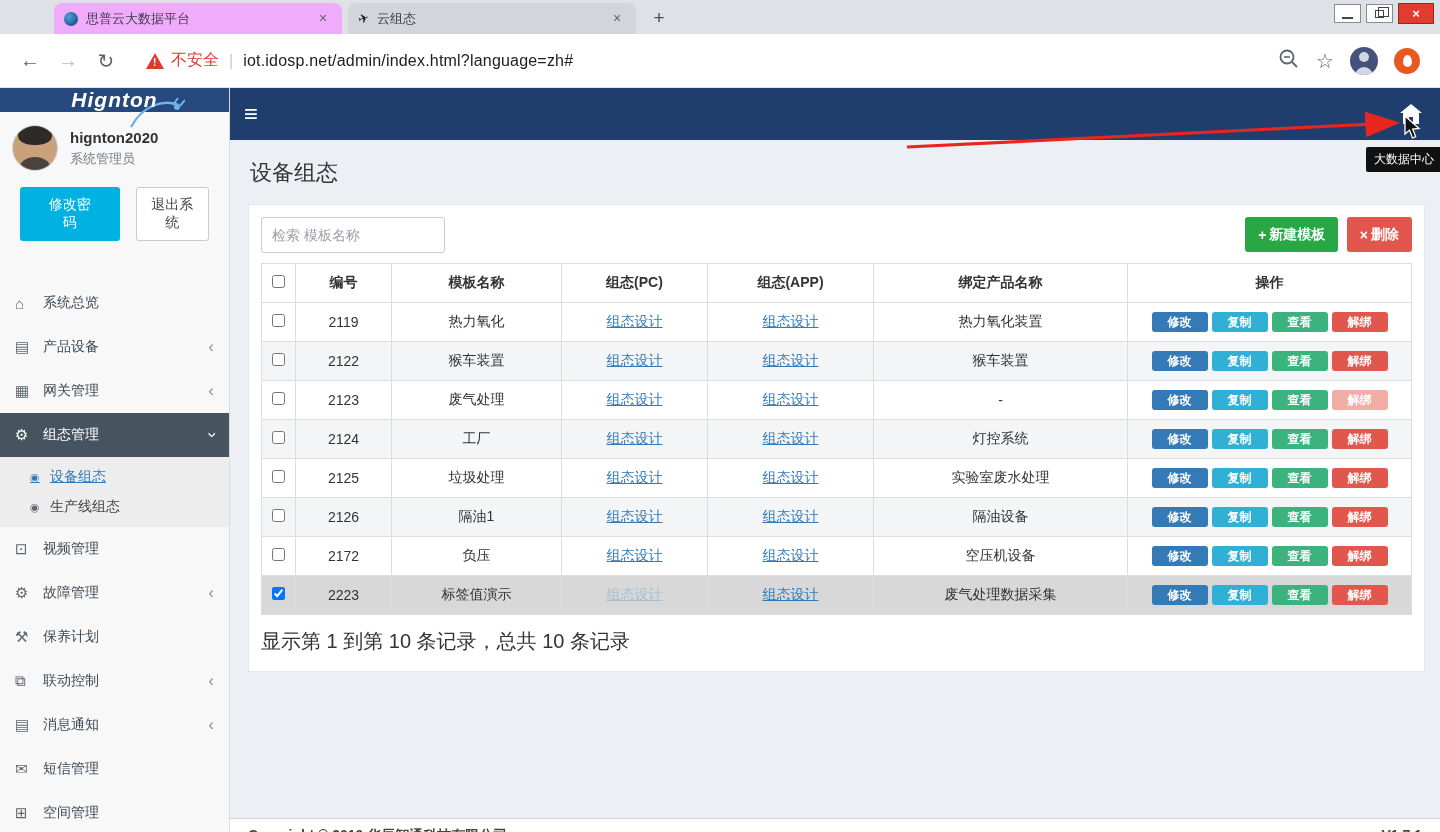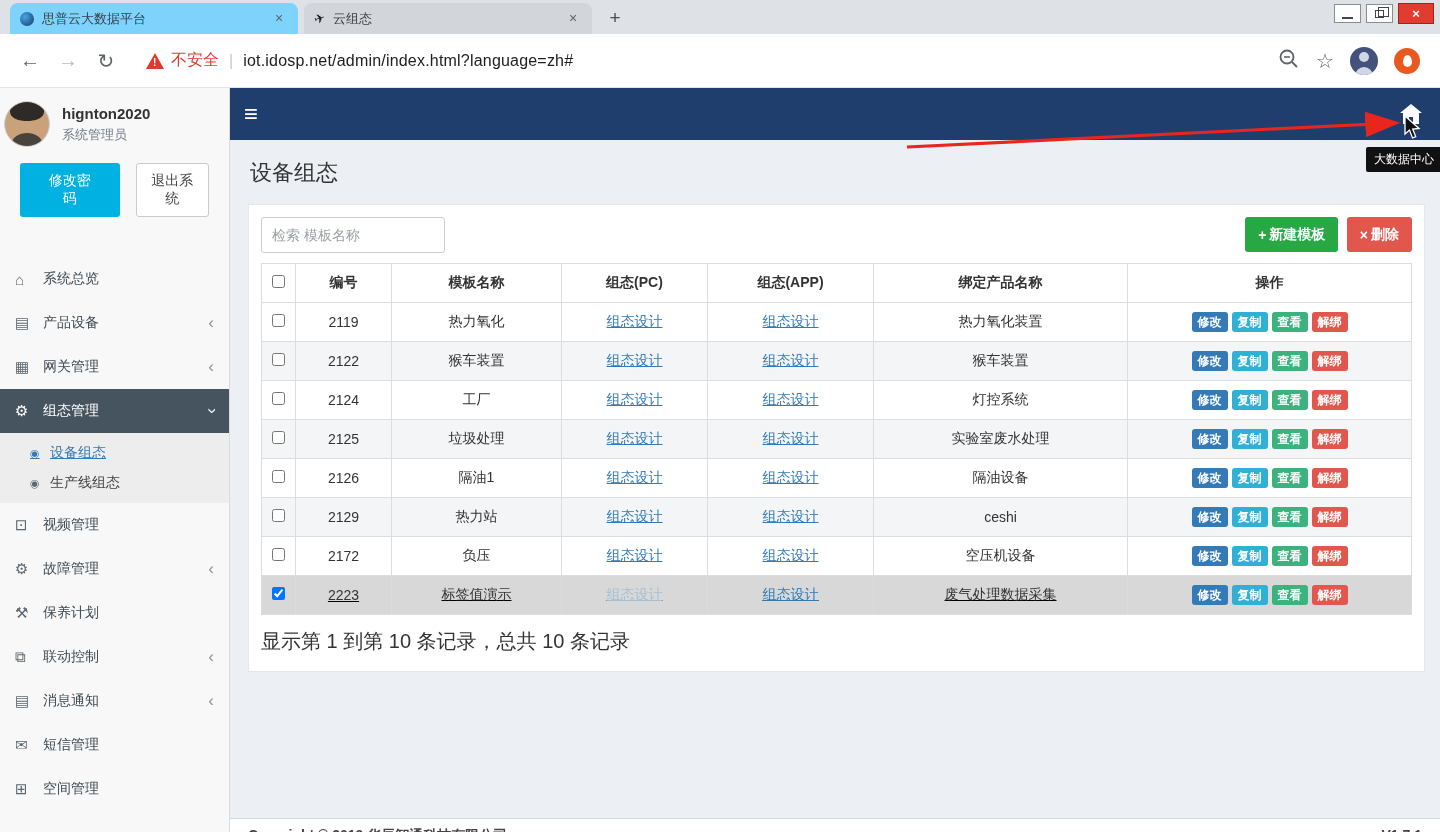--- a/index.html
+++ b/index.html
@@ -3,21 +3,21 @@
 <meta charset="utf-8">
 <style>
   *{margin:0;padding:0;box-sizing:border-box;}
   html,body{width:1440px;height:832px;overflow:hidden;}
   body{font-family:"Liberation Sans","DejaVu Sans",sans-serif;background:#fff;}
   .screen{position:relative;width:1440px;height:832px;overflow:hidden;background:#fff;}
 
   
   .tabstrip{height:34px;background:#dee1e6;display:flex;align-items:flex-end;padding-left:10px;position:relative;}
   .tab{width:288px;height:31px;display:flex;align-items:center;gap:8px;padding:0 10px;border-radius:8px 8px 0 0;font-size:13px;color:#3c4043;cursor:pointer;}
-  .tab.active{background:#7dd3fc;}
+  .tab.active{background:#f0abfc;margin-left:44px;}
   .tab.inactive{background:#d2d6db;margin-left:6px;}
   .tab-title{flex:1;white-space:nowrap;overflow:hidden;text-overflow:ellipsis;}
   .tab-close{width:18px;height:18px;border-radius:50%;text-align:center;line-height:17px;font-size:14px;color:#5f6368;cursor:pointer;}
   .favicon1{width:14px;height:14px;border-radius:50%;background:radial-gradient(circle at 35% 35%,#4aa3e0,#123a6b);flex-shrink:0;}
   .favicon2{font-size:13px;color:#1b1b1b;transform:rotate(-18deg);flex-shrink:0;}
   .newtab{width:26px;height:26px;margin:0 0 3px 10px;font-size:19px;color:#4a4d51;display:flex;align-items:center;justify-content:center;cursor:pointer;}
   .win-controls{position:absolute;right:6px;top:3px;display:flex;gap:5px;align-items:center;z-index:5;}
   .win-btn{width:27px;height:19px;background:#fdfdfd;border:1px solid #8a8d90;display:flex;align-items:center;justify-content:center;cursor:pointer;}
   .min-line{width:11px;border-top:2px solid #444;margin-top:8px;}
   .restore-box{width:9px;height:8px;border:1px solid #444;position:relative;background:#fdfdfd;}
@@ -41,21 +41,21 @@
   .orange-ico{width:26px;height:26px;border-radius:50%;background:#e8581f;position:relative;cursor:pointer;}
   .orange-ico::after{content:"";position:absolute;top:7px;left:9px;width:9px;height:12px;border-radius:50% 50% 50% 50%/60% 60% 40% 40%;background:#fff;}
 
   
   .app{display:flex;height:744px;position:relative;background:#ecf0f5;}
 
   .sidebar{width:230px;flex-shrink:0;background:#f8f8f8;border-right:1px solid #d8dce1;display:flex;flex-direction:column;}
   .logo{height:52px;background:#25497c;display:flex;align-items:center;justify-content:center;position:relative;}
   .logo-text{color:#fff;font-size:21px;font-weight:bold;font-style:italic;letter-spacing:1px;z-index:2;}
   .deer{position:absolute;right:44px;top:7px;z-index:1;}
-  .profile{display:flex;align-items:center;gap:12px;padding:13px 4px 4px;}
+  .profile{display:flex;align-items:center;gap:12px;padding:13px 12px 4px;}
   .avatar{width:46px;height:46px;border-radius:50%;background:#c9a27c;position:relative;overflow:hidden;border:1px solid #cfd3d8;flex-shrink:0;}
   .avatar::before{content:"";position:absolute;top:-3px;left:5px;right:5px;height:22px;border-radius:50% 50% 42% 42%;background:#2e2a27;}
   .avatar::after{content:"";position:absolute;bottom:-7px;left:7px;right:7px;height:20px;border-radius:50% 50% 0 0;background:#4a423d;}
   .p-name{font-weight:bold;font-size:15px;color:#333;}
   .p-role{font-size:13px;color:#737c85;margin-top:4px;}
   .p-btns{display:flex;gap:16px;padding:12px 20px 10px;}
   .btn-pwd{background:#00b1e1;color:#fff;border:none;padding:8px 26px;border-radius:3px;font-size:14px;cursor:pointer;}
   .btn-logout{background:#fff;border:1px solid #c8ccd0;color:#444;padding:8px 12px;border-radius:3px;font-size:14px;cursor:pointer;}
 
   .menu{list-style:none;margin-top:30px;}
@@ -83,24 +83,24 @@
   .panel-top{display:flex;justify-content:space-between;align-items:flex-start;margin-bottom:10px;}
   .search-input{width:184px;height:36px;border:1px solid #ccc;border-radius:3px;padding:0 10px;font-size:14px;color:#333;}
   .search-input::placeholder{color:#9aa0a6;}
   .btn-new{background:#28a745;color:#fff;border:none;height:35px;padding:0 13px;font-size:14px;border-radius:3px;display:inline-flex;align-items:center;gap:3px;cursor:pointer;font-weight:bold;}
   .btn-del{background:#e2574d;color:#fff;border:none;height:35px;padding:0 13px;font-size:14px;border-radius:3px;display:inline-flex;align-items:center;gap:3px;cursor:pointer;font-weight:bold;margin-left:4px;}
 
   .grid{width:100%;border-collapse:collapse;table-layout:fixed;font-size:14px;}
   .grid th,.grid td{border:1px solid #ddd;height:39px;text-align:center;color:#333;padding:2px 4px;overflow:hidden;white-space:nowrap;}
   .grid th{font-weight:bold;background:#fff;}
   .grid tbody tr:nth-child(even){background:#f4f5f7;}
-  .grid tbody tr.selected{background:#d8d8d8;text-decoration:underline;}
+  .grid tbody tr.selected{background:#d8d8d8;}
   .link{color:#337ab7;text-decoration:underline;cursor:pointer;}
   .link.disabled{color:#a5bfd4;}
-  .op{display:inline-block;padding:4px 6px;margin:0 2px;border-radius:3px;font-size:12px;color:#fff;cursor:pointer;line-height:1;font-weight:bold;}
+  .op{display:inline-block;padding:4px 16px;margin:0 2px;border-radius:3px;font-size:12px;color:#fff;cursor:pointer;line-height:1;font-weight:bold;}
   .op.edit{background:#337ab7;}
   .op.copy{background:#31b0d5;}
   .op.view{background:#3cb37e;}
   .op.unbind{background:#e2574d;}
   .op.unbind.disabled{background:#f2aca6;}
   .summary{margin-top:13px;font-size:20px;color:#333;}
 
   .footer{position:absolute;left:0;top:730px;width:100%;height:60px;background:#fff;border-top:1px solid #d2d6de;display:flex;justify-content:space-between;padding:8px 18px;font-size:14px;font-weight:bold;color:#444;}
 
   
@@ -158,20 +158,28 @@
       </span>
       <span class="star">☆</span>
       <span class="avatar-chrome"></span>
       <span class="orange-ico"></span>
     </div>
   </div>
 
   <div class="app">
 
     <aside class="sidebar">
+      <div class="logo">
+        <svg class="deer" width="56" height="36" viewBox="0 0 56 36">
+          <path d="M2 32 C 14 10, 34 4, 50 10" fill="none" stroke="#6db3e8" stroke-width="2.4"></path>
+          <path d="M44 10 l5 -7 m2 8 l5 -6" stroke="#6db3e8" stroke-width="2" fill="none"></path>
+          <circle cx="48" cy="12" r="3" fill="#6db3e8"></circle>
+        </svg>
+        <span class="logo-text">Hignton</span>
+      </div>
 
       <div class="profile">
         <span class="avatar"></span>
         <span>
           <div class="p-name">hignton2020</div>
           <div class="p-role">系统管理员</div>
         </span>
       </div>
 
       <div class="p-btns">
@@ -306,20 +314,29 @@
                 <td><input type="checkbox" style=""></td>
                 <td>2122</td>
                 <td>猴车装置</td>
                 <td><a class="link">组态设计</a></td>
                 <td><a class="link">组态设计</a></td>
                 <td>猴车装置</td>
                 <td><span class="op edit">修改</span><span class="op copy">复制</span><span class="op view">查看</span><span class="op unbind">解绑</span></td>
               </tr>
               <tr>
                 <td><input type="checkbox" style=""></td>
+                <td>2123</td>
+                <td>废气处理</td>
+                <td><a class="link">组态设计</a></td>
+                <td><a class="link">组态设计</a></td>
+                <td>-</td>
+                <td><span class="op edit">修改</span><span class="op copy">复制</span><span class="op view">查看</span><span class="op unbind disabled">解绑</span></td>
+              </tr>
+              <tr>
+                <td><input type="checkbox" style=""></td>
                 <td>2124</td>
                 <td>工厂</td>
                 <td><a class="link">组态设计</a></td>
                 <td><a class="link">组态设计</a></td>
                 <td>灯控系统</td>
                 <td><span class="op edit">修改</span><span class="op copy">复制</span><span class="op view">查看</span><span class="op unbind">解绑</span></td>
               </tr>
               <tr>
                 <td><input type="checkbox" style=""></td>
                 <td>2125</td>
@@ -329,29 +346,20 @@
                 <td>实验室废水处理</td>
                 <td><span class="op edit">修改</span><span class="op copy">复制</span><span class="op view">查看</span><span class="op unbind">解绑</span></td>
               </tr>
               <tr>
                 <td><input type="checkbox" style=""></td>
                 <td>2126</td>
                 <td>隔油1</td>
                 <td><a class="link">组态设计</a></td>
                 <td><a class="link">组态设计</a></td>
                 <td>隔油设备</td>
-                <td><span class="op edit">修改</span><span class="op copy">复制</span><span class="op view">查看</span><span class="op unbind">解绑</span></td>
-              </tr>
-              <tr>
-                <td><input type="checkbox" style=""></td>
-                <td>2129</td>
-                <td>热力站</td>
-                <td><a class="link">组态设计</a></td>
-                <td><a class="link">组态设计</a></td>
-                <td>ceshi</td>
                 <td><span class="op edit">修改</span><span class="op copy">复制</span><span class="op view">查看</span><span class="op unbind">解绑</span></td>
               </tr>
               <tr>
                 <td><input type="checkbox" style=""></td>
                 <td>2172</td>
                 <td>负压</td>
                 <td><a class="link">组态设计</a></td>
                 <td><a class="link">组态设计</a></td>
                 <td>空压机设备</td>
                 <td><span class="op edit">修改</span><span class="op copy">复制</span><span class="op view">查看</span><span class="op unbind">解绑</span></td>

